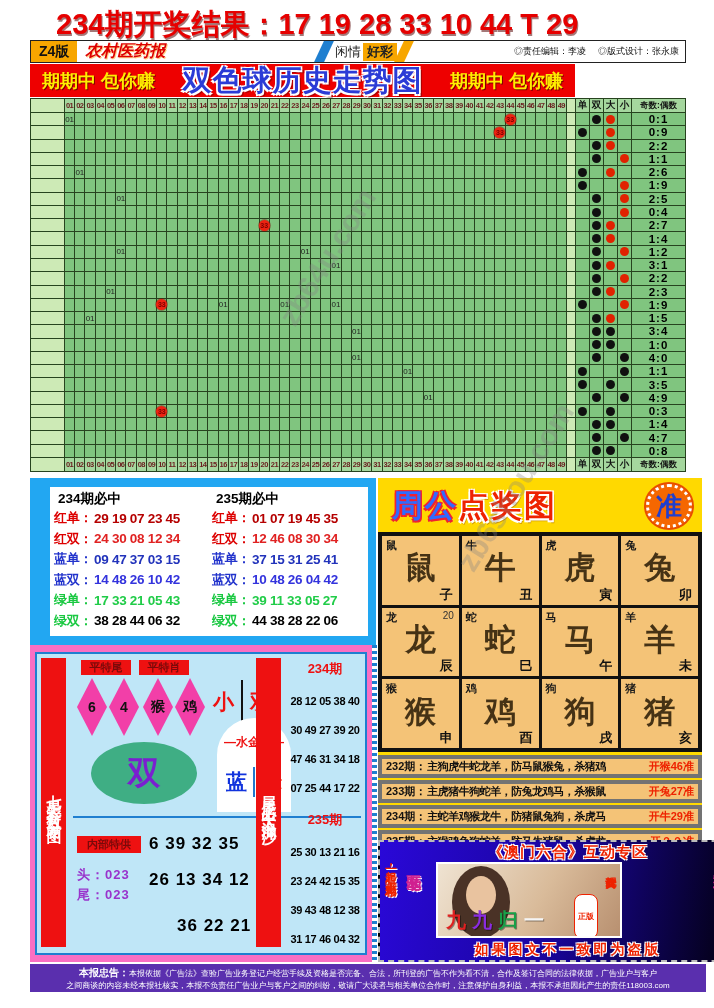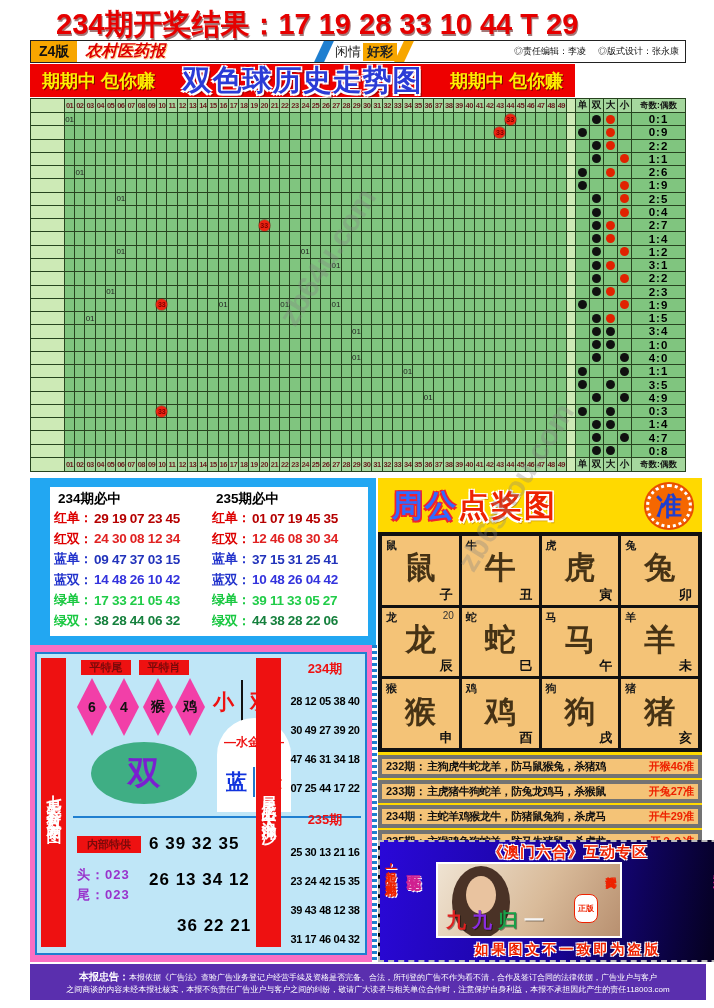--- a/index.html
+++ b/index.html
@@ -59,21 +59,21 @@
   .pick-panel{position:absolute;top:9px;width:160px;height:149px;background:#fff;padding:2px 4px;box-sizing:border-box;}
   .pick-title{font-size:13.5px;font-weight:900;color:#000;margin:1px 0 0 4px;}
   .pick-row{display:flex;align-items:center;white-space:nowrap;height:20.5px;font-weight:900;letter-spacing:-0.3px;}
   .pick-label{font-size:13px;margin-right:2px;}
   .pick-val{font-size:13.5px;}
   .c-red .pick-label{color:#dd0000;} .c-red .pick-val{color:#b50000;}
   .c-red2 .pick-label{color:#dd0000;} .c-red2 .pick-val{color:#e02222;}
   .c-blue .pick-label{color:#2233cc;} .c-blue .pick-val{color:#2233bb;}
   .c-blue2 .pick-label{color:#2233cc;} .c-blue2 .pick-val{color:#3333dd;}
   .c-green .pick-label{color:#18c840;} .c-green .pick-val{color:#20cc48;}
-  .c-green2 .pick-label{color:#18c840;} .c-green2 .pick-val{color:#15803d;}
+  .c-green2 .pick-label{color:#18c840;} .c-green2 .pick-val{color:#000000;}
 
   
   #zg-back{position:absolute;left:378px;top:478px;width:324px;height:360px;background:#ffd900;}
   #zg-title{position:absolute;left:378px;top:480px;width:324px;height:52px;display:flex;align-items:center;}
   .zg-a{font-size:31px;font-weight:900;color:#2f6bff;margin-left:14px;letter-spacing:2px;
     text-shadow:-1.5px -1.5px 0 #e23,1.5px -1.5px 0 #e23,-1.5px 1.5px 0 #e23,1.5px 1.5px 0 #e23;}
   .zg-b{font-size:31px;font-weight:900;color:#ee2200;letter-spacing:2px;
     text-shadow:-1.5px -1.5px 0 #fff,1.5px -1.5px 0 #fff,-1.5px 1.5px 0 #fff,1.5px 1.5px 0 #fff,2px 3px 0 rgba(100,0,0,.3);}
   #zg-badge{margin-left:auto;margin-right:10px;width:46px;height:44px;border-radius:50%;background:#f56700;
     border:3px dotted #fff;display:flex;align-items:center;justify-content:center;
@@ -116,21 +116,21 @@
   .face{position:absolute;left:28px;top:12px;width:30px;height:38px;border-radius:50%;background:#e9c39f;}
   .mc-brand{position:absolute;left:8px;bottom:2px;font-size:20px;font-weight:900;letter-spacing:6px;
     text-shadow:1px 1px 0 rgba(0,0,0,.4);white-space:nowrap;}
   .mc-brand span:nth-child(1){color:#e02020;}
   .mc-brand span:nth-child(2){color:#8a2be2;}
   .mc-brand span:nth-child(3){color:#18a048;}
   .mc-brand span:nth-child(4){color:#f5f5f5;}
   .mc-side{position:absolute;right:2px;top:4px;writing-mode:vertical-rl;text-orientation:upright;
     color:#ee2200;font-size:11px;font-weight:900;}
   .mc-tag{position:absolute;right:22px;top:30px;background:#fff;color:#ee2200;border:1px solid #ee2200;
-    border-radius:8px;font-size:8px;font-weight:700;padding:8px 3px;}
+    border-radius:8px;font-size:8px;font-weight:700;padding:16px 3px;}
   .mc-bottom{position:absolute;bottom:1px;left:0;right:0;text-align:center;font-size:14px;font-weight:900;
     color:#ee2200;letter-spacing:3px;
     text-shadow:-1px -1px 0 #fff,1px -1px 0 #fff,-1px 1px 0 #fff,1px 1px 0 #fff;}
 
   
   #pink-section{position:absolute;left:30px;top:645px;width:342px;height:317px;background:#fa6fc3;}
   #qx-panel{position:absolute;left:5px;top:7px;width:332px;height:303px;background:#bfe6f7;
     border:2px solid #1f7fd0;box-sizing:border-box;}
   .strip{position:absolute;top:4px;width:25px;height:289px;background:#ee1111;display:flex;
     align-items:center;justify-content:center;}
@@ -170,21 +170,21 @@
   #tails{position:absolute;left:246px;top:4px;width:84px;height:289px;display:flex;
     flex-direction:column;justify-content:space-between;align-items:center;padding:2px 0;box-sizing:border-box;}
   .tail-label{color:#ee1111;font-size:13px;font-weight:900;}
   .tail-row{color:#000;font-size:11px;font-weight:900;white-space:nowrap;letter-spacing:-0.3px;}
 
   
   #dot-divider{position:absolute;left:372px;top:645px;width:5px;height:317px;
     background:repeating-linear-gradient(180deg,#1f7fd0 0 3px,#fff 3px 6px);}
 
   
-  #footer{position:absolute;left:30px;top:964px;width:676px;height:36px;background:#5a2fae;
+  #footer{position:absolute;left:30px;top:964px;width:676px;height:28px;background:#5a2fae;
     display:flex;flex-direction:column;align-items:center;justify-content:center;color:#fff;}
   #footer .l1{font-size:8px;white-space:nowrap;}
   #footer .l1 b{font-size:10px;font-weight:900;}
   #footer .l2{font-size:8px;white-space:nowrap;}
 
   
   .wm{position:absolute;color:rgba(130,130,130,.32);font-size:30px;font-weight:700;
     transform:rotate(-58deg);pointer-events:none;z-index:5;}
 </style>
 </head>

